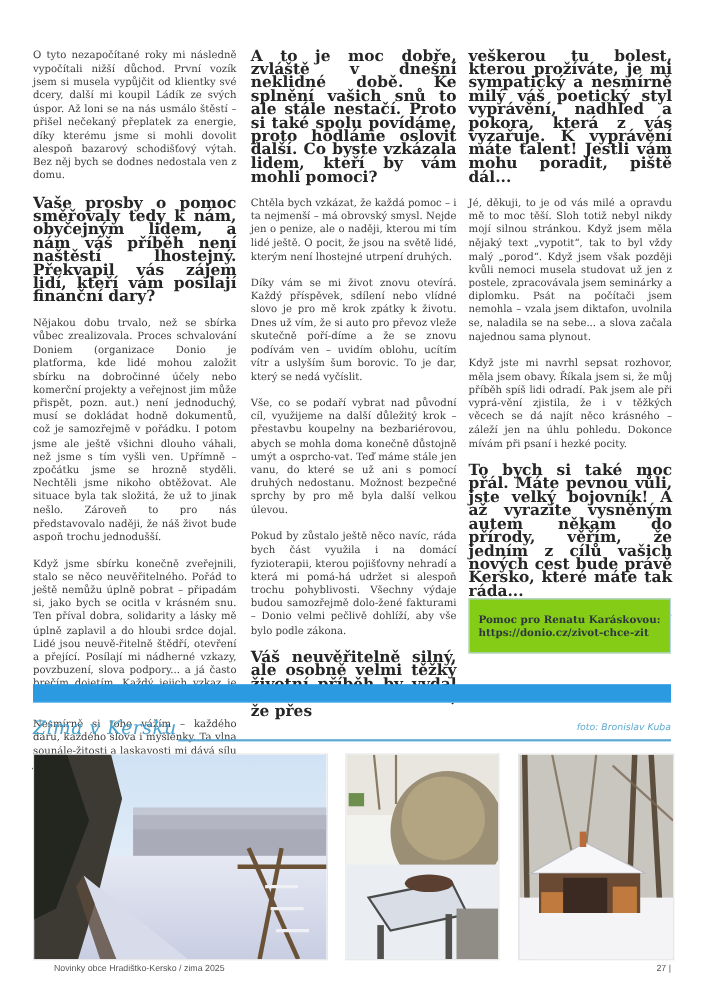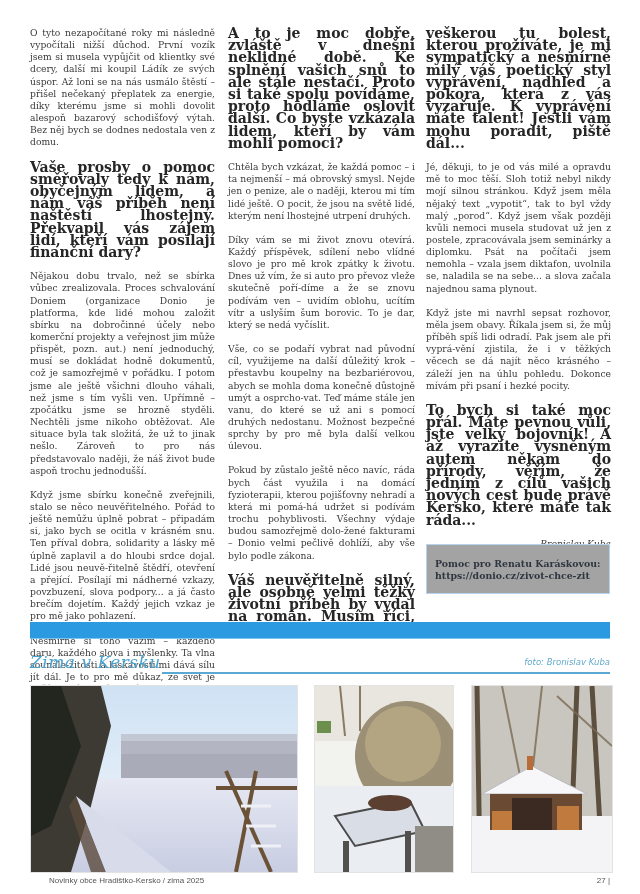--- a/index.html
+++ b/index.html
@@ -1,29 +1,29 @@
 <!DOCTYPE html>
 <html><head>
 <meta charset="utf-8">
 <style>
   html, body { margin: 0; padding: 0; }
   body {
     width: 640px; height: 894px; background: #ffffff; position: relative; overflow: hidden;
     font-family: "DejaVu Serif", "Liberation Serif", serif; color: #3a3a3a;
   }
-  .col { position: absolute; top: 27px; font-size: 9.2px; line-height: 12.15px; }
+  .col { position: absolute; top: 45px; font-size: 9.2px; line-height: 12.15px; }
   .col p { margin: 0 0 12px 0; text-align: justify; hyphens: manual; }
   .col p.q { font-weight: bold; color: #262626; font-size: 14px; line-height: 12.2px; }
   #col1 { left: 30px; width: 185px; }
   #col2 { left: 228px; width: 187px; }
   #col3 { left: 426px; width: 185px; }
   .sig { text-align: right !important; font-style: italic; margin-top: 2px !important; }
   .infobox {
     position: absolute; left: 426px; top: 544px; width: 184px; height: 50px;
-    background: #a3a3a3; border: 1px solid #b6d3ef; box-sizing: border-box;
+    background: #84cc16; border: 1px solid #b6d3ef; box-sizing: border-box;
     font-weight: bold; font-size: 9.4px; line-height: 12px; color: #2f3640;
     padding: 13px 0 0 8px;
   }
   .infobox div { white-space: nowrap; }
   .bluebar { position: absolute; left: 30px; top: 622px; width: 580px; height: 16px; background: #2b9ae0; border-bottom: 1px solid #7cc3ef; }
   .gallery-title {
     position: absolute; left: 30px; top: 652px; font-family: "DejaVu Serif", serif; font-style: italic;
     font-size: 17px; color: #4aa3cf; letter-spacing: 0.5px;
   }
   .gallery-rule { position: absolute; left: 162px; top: 672px; width: 448px; height: 2px; background: #5aa9d3; }
@@ -46,21 +46,21 @@
   <p>Nějakou dobu trvalo, než se sbírka vůbec zrealizovala. Proces schvalování Doniem (organizace Donio je platforma, kde lidé mohou založit sbírku na dobročinné účely nebo komerční projekty a veřejnost jim může přispět, pozn. aut.) není jednoduchý, musí se dokládat hodně dokumentů, což je samozřejmě v pořádku. I potom jsme ale ještě všichni dlouho váhali, než jsme s tím vyšli ven. Upřímně – zpočátku jsme se hrozně styděli. Nechtěli jsme nikoho obtěžovat. Ale situace byla tak složitá, že už to jinak nešlo. Zároveň to pro nás představovalo naději, že náš život bude aspoň trochu jednodušší.</p>
   <p>Když jsme sbírku konečně zveřejnili, stalo se něco neuvěřitelného. Pořád to ještě nemůžu úplně pobrat – připadám si, jako bych se ocitla v krásném snu. Ten příval dobra, solidarity a lásky mě úplně zaplavil a do hloubi srdce dojal. Lidé jsou neuvě-řitelně štědří, otevření a přející. Posílají mi nádherné vzkazy, povzbuzení, slova podpory... a já často brečím dojetím. Každý jejich vzkaz je pro mě jako pohlazení.</p>
   <p>Nesmírně si toho vážím – každého daru, každého slova i myšlenky. Ta vlna sounále-žitosti a laskavosti mi dává sílu jít dál. Je to pro mě důkaz, že svět je pořád plný dobrých lidí.</p>
 </div>
 
 <div class="col" id="col2">
   <p class="q">A to je moc dobře, zvláště v dnešní neklidné době. Ke splnění vašich snů to ale stále nestačí. Proto si také spolu povídáme, proto hodláme oslovit další. Co byste vzkázala lidem, kteří by vám mohli pomoci?</p>
   <p>Chtěla bych vzkázat, že každá pomoc – i ta nejmenší – má obrovský smysl. Nejde jen o penize, ale o naději, kterou mi tím lidé ještě. O pocit, že jsou na světě lidé, kterým není lhostejné utrpení druhých.</p>
   <p>Díky vám se mi život znovu otevírá. Každý příspěvek, sdílení nebo vlídné slovo je pro mě krok zpátky k životu. Dnes už vím, že si auto pro převoz vleže skutečně poří-díme a že se znovu podívám ven – uvidím oblohu, ucítím vítr a uslyším šum borovic. To je dar, který se nedá vyčíslit.</p>
   <p>Vše, co se podaří vybrat nad původní cíl, využijeme na další důležitý krok – přestavbu koupelny na bezbariérovou, abych se mohla doma konečně důstojně umýt a osprcho-vat. Teď máme stále jen vanu, do které se už ani s pomocí druhých nedostanu. Možnost bezpečné sprchy by pro mě byla další velkou úlevou.</p>
-  <p>Pokud by zůstalo ještě něco navíc, ráda bych část využila i na domácí fyzioterapii, kterou pojišťovny nehradí a která mi pomá-há udržet si podívám trochu pohyblivosti. Všechny výdaje budou samozřejmě dolo-žené fakturami – Donio velmi pečlivě dohlíží, aby vše bylo podle zákona.</p>
+  <p>Pokud by zůstalo ještě něco navíc, ráda bych část využila i na domácí fyzioterapii, kterou pojišťovny nehradí a která mi pomá-há udržet si alespoň trochu pohyblivosti. Všechny výdaje budou samozřejmě dolo-žené fakturami – Donio velmi pečlivě dohlíží, aby vše bylo podle zákona.</p>
   <p class="q">Váš neuvěřitelně silný, ale osobně velmi těžký životní příběh by vydal na román. Musím říci, že přes</p>
 </div>
 
 <div class="col" id="col3">
   <p class="q">veškerou tu bolest, kterou prožíváte, je mi sympatický a nesmírně milý váš poetický styl vyprávění, nadhled a pokora, která z vás vyzařuje. K vyprávění máte talent! Jestli vám mohu poradit, piště dál...</p>
   <p>Jé, děkuji, to je od vás milé a opravdu mě to moc těší. Sloh totiž nebyl nikdy mojí silnou stránkou. Když jsem měla nějaký text „vypotit“, tak to byl vždy malý „porod“. Když jsem však později kvůli nemoci musela studovat už jen z postele, zpracovávala jsem seminárky a diplomku. Psát na počítači jsem nemohla – vzala jsem diktafon, uvolnila se, naladila se na sebe... a slova začala najednou sama plynout.</p>
   <p>Když jste mi navrhl sepsat rozhovor, měla jsem obavy. Říkala jsem si, že můj příběh spíš lidi odradí. Pak jsem ale při vyprá-vění zjistila, že i v těžkých věcech se dá najít něco krásného – záleží jen na úhlu pohledu. Dokonce mívám při psaní i hezké pocity.</p>
   <p class="q">To bych si také moc přál. Máte pevnou vůli, jste velký bojovník! A až vyrazíte vysněným autem někam do přírody, věřím, že jedním z cílů vašich nových cest bude právě Kersko, které máte tak ráda...</p>
   <p class="sig">Bronislav Kuba</p>
 </div>

